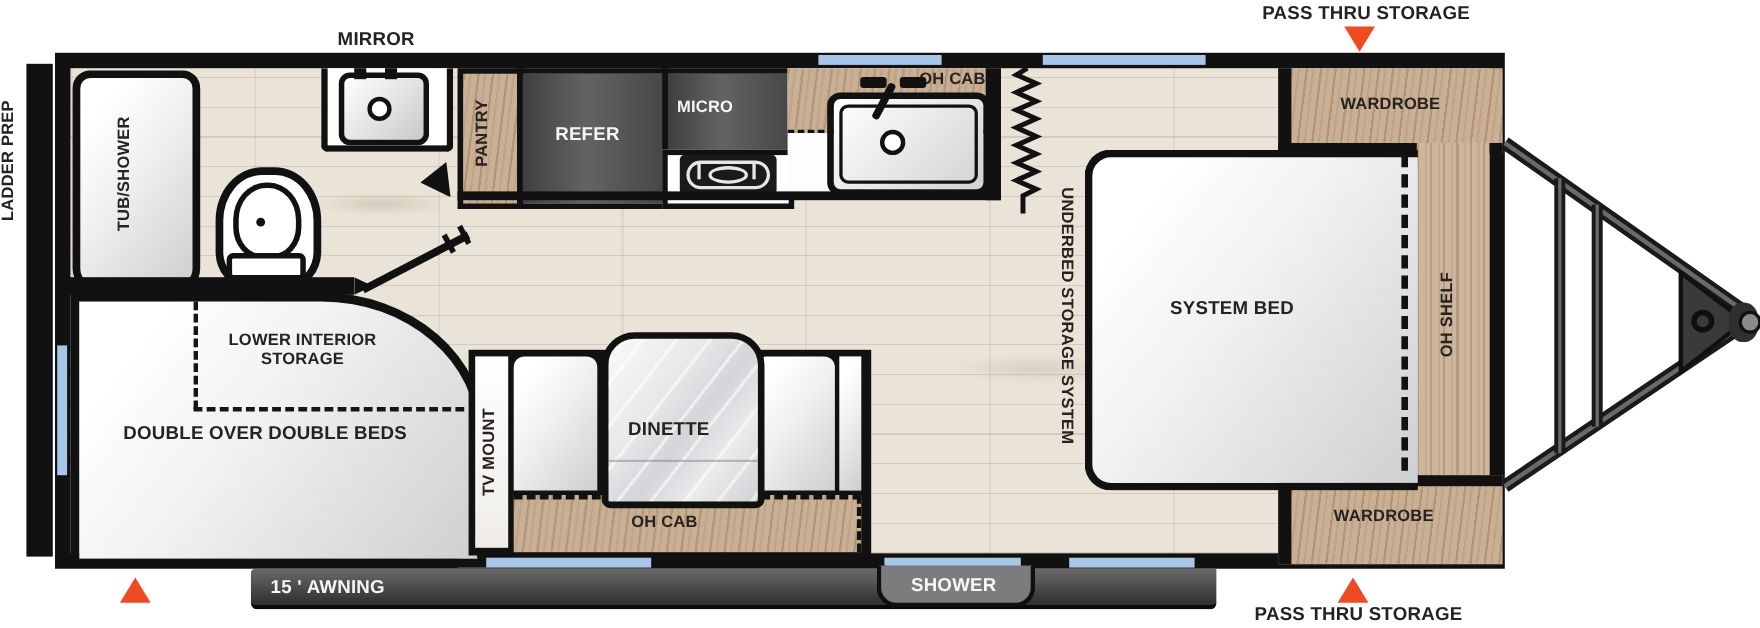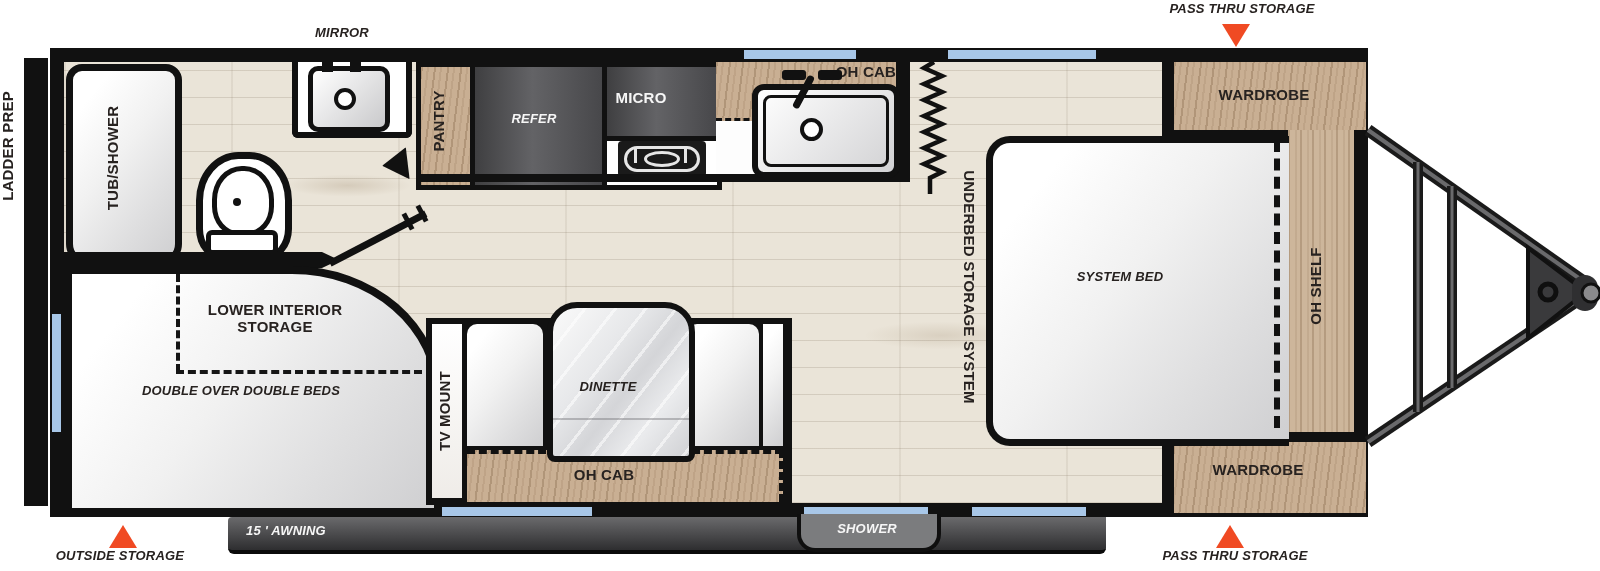--- a/index.html
+++ b/index.html
@@ -23,21 +23,21 @@
   .appliance{background:linear-gradient(90deg,#3f3f41,#636366 45%,#47474a);}
   .white-grad{background:linear-gradient(128deg,#ffffff 15%,#f1f1f1 45%,#dededf 75%,#cfcfd1);}
   .marble{background:
     repeating-linear-gradient(128deg, rgba(255,255,255,0.55) 0 3px, transparent 3px 24px),
     linear-gradient(128deg,#fafafa,#e7e8ea 35%,#d4d5d8 55%,#eaebed 75%,#d0d1d4);}
   .wall{background:#111111;}
   .win{background:#a8c7e8;}
   
   .lbl{position:absolute;font-weight:700;font-size:15px;line-height:1.12;color:#272220;
        text-align:center;letter-spacing:0.2px;white-space:nowrap;}
-  .lbl.big{font-size:13px;font-style:italic;}
+  .lbl.big{font-size:17px;}
   .lbl.white{color:#f6f6f6;}
   .wrap{white-space:normal;}
   .v-ccw{transform:rotate(-90deg);} 
   .v-cw{transform:rotate(90deg);}   
   
   .tri-down{width:0;height:0;border-left:14px solid transparent;border-right:14px solid transparent;
             border-top:23px solid #f04a23;}
   .tri-up{width:0;height:0;border-left:14px solid transparent;border-right:14px solid transparent;
           border-bottom:23px solid #f04a23;}
   .dash-v{border-left:4px dashed #151515;}
@@ -156,21 +156,20 @@
 
   <div class="abs" style="left:228px;top:517px;width:878px;height:33px;background:linear-gradient(180deg,#6a6a6c,#2e2e30);border-bottom:4px solid #0a0a0a;border-radius:4px 0 6px 6px;z-index:2;"></div>
   <div class="lbl big white" style="left:246px;top:524px;text-align:left;z-index:3;">15 ' AWNING</div>
   <div class="abs" style="left:797px;top:514px;width:136px;height:34px;background:#7b7c7e;border:4px solid #0f0f0f;border-top:none;border-radius:0 0 18px 18px;z-index:4;"></div>
   <div class="lbl big white" style="left:799px;top:522px;width:136px;z-index:5;">SHOWER</div>
 
   <div class="lbl big" style="left:1122px;top:2px;width:240px;">PASS THRU STORAGE</div>
   <div class="abs tri-down" style="left:1222px;top:24px;"></div>
 
   <div class="abs tri-up" style="left:109px;top:525px;"></div>
-  <div class="lbl big" style="left:10px;top:549px;width:220px;">OUTSIDE STORAGE</div>
 
   <div class="abs tri-up" style="left:1216px;top:525px;"></div>
   <div class="lbl big" style="left:1115px;top:549px;width:240px;">PASS THRU STORAGE</div>
 
   <svg class="abs" style="left:1360px;top:100px;" width="240" height="360" viewBox="0 0 240 360">
     <line x1="8" y1="30" x2="230" y2="186" stroke="#1a1a1a" stroke-width="12"></line>
     <line x1="8" y1="30" x2="230" y2="186" stroke="#6a6a6c" stroke-width="4"></line>
     <line x1="8" y1="342" x2="230" y2="192" stroke="#1a1a1a" stroke-width="12"></line>
     <line x1="8" y1="342" x2="230" y2="192" stroke="#6a6a6c" stroke-width="4"></line>
     <line x1="58" y1="62" x2="58" y2="312" stroke="#1a1a1a" stroke-width="10"></line>

